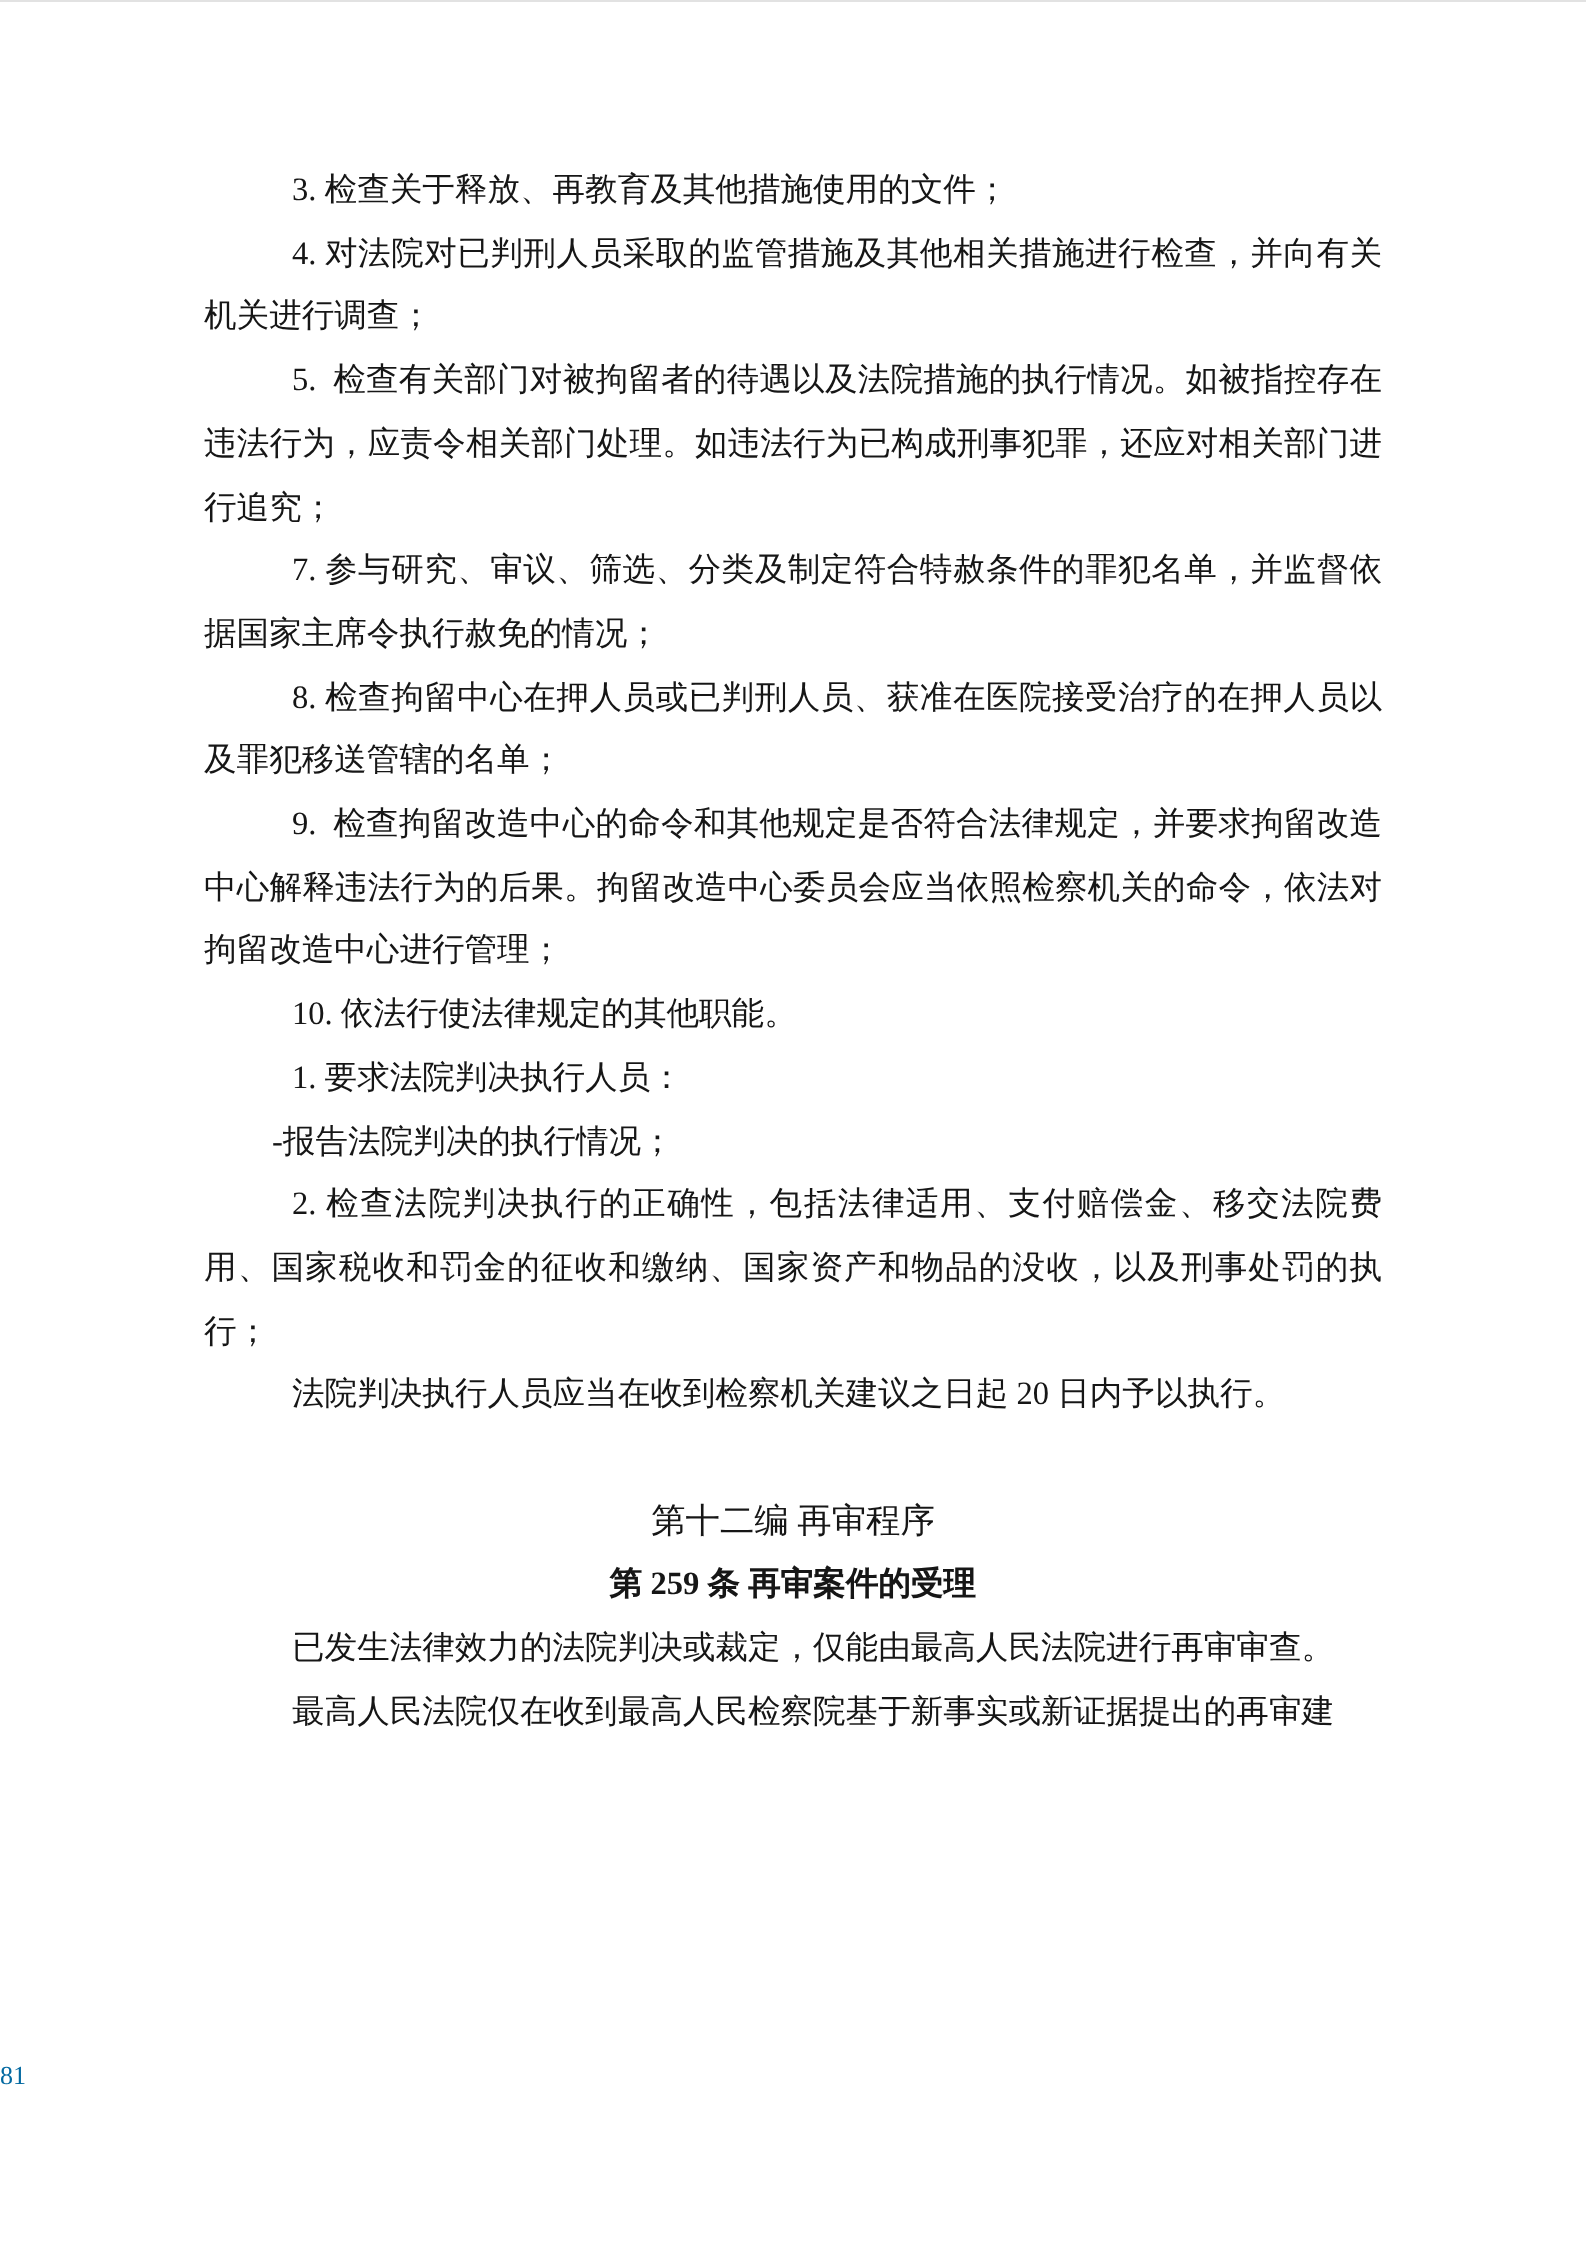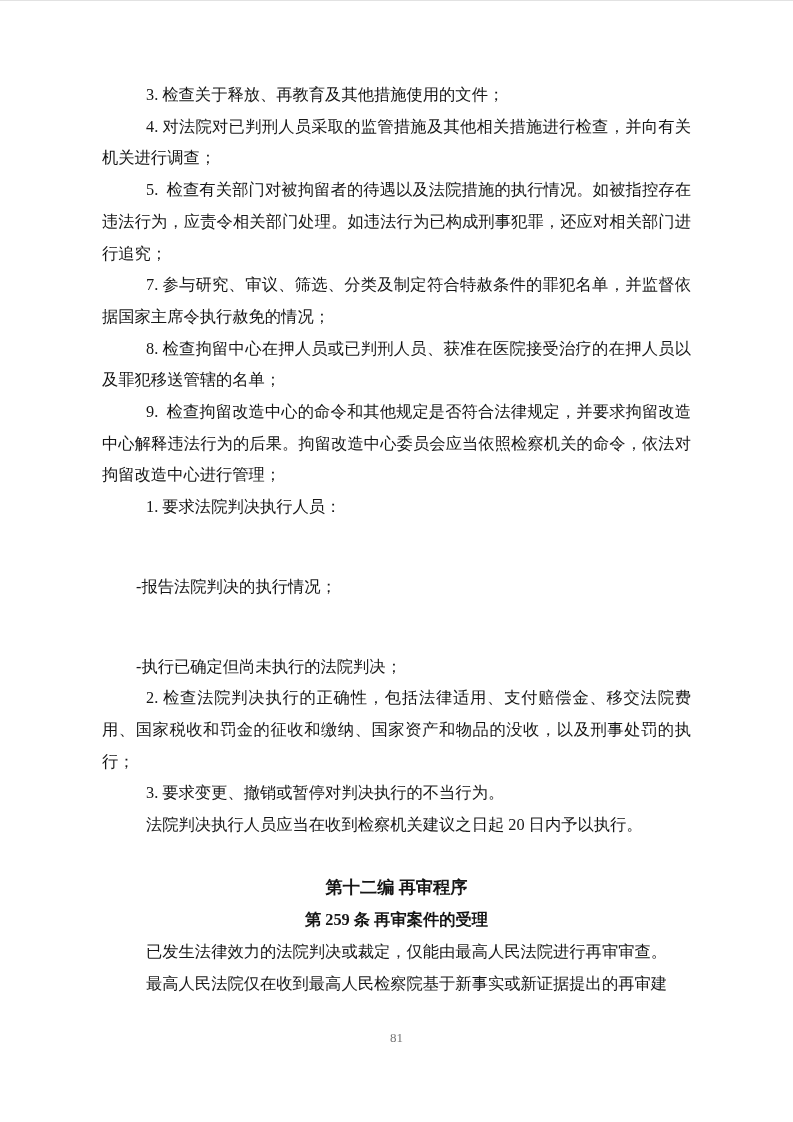--- a/index.html
+++ b/index.html
@@ -38,64 +38,61 @@
   }
   .doc-body p {
     margin: 0;
     padding: 0;
   }
   .para {
     text-indent: 44px;
   }
   .para.dash {
     text-indent: 34px;
-    margin-top: 48px;
   }
   .article-heading {
     text-align: center;
     font-weight: bold;
     text-indent: 0;
   }
   .part-heading {
     text-align: center;
-    font-weight: bold;
+    font-weight: normal;
     font-size: 17.2px;
     text-indent: 0;
   }
   .blank-line {
     height: 31.7px;
   }
   .page-number {
     position: absolute;
     top: 1030px;
     left: 0;
     width: 100%;
-    text-align: center;
     font-size: 13px;
     line-height: 16px;
-    color: #737373;
+    color: #0369a1;
   }
 </style>
 </head>
 <body>
 
 <div class="page">
   <div class="page-top-edge"></div>
   <div class="doc-body">
       <p class="para">3. 检查关于释放、再教育及其他措施使用的文件；</p>
       <p class="para">4. 对法院对已判刑人员采取的监管措施及其他相关措施进行检查，并向有关机关进行调查；</p>
       <p class="para">5.&nbsp; 检查有关部门对被拘留者的待遇以及法院措施的执行情况。如被指控存在违法行为，应责令相关部门处理。如违法行为已构成刑事犯罪，还应对相关部门进行追究；</p>
       <p class="para">7. 参与研究、审议、筛选、分类及制定符合特赦条件的罪犯名单，并监督依据国家主席令执行赦免的情况；</p>
       <p class="para">8. 检查拘留中心在押人员或已判刑人员、获准在医院接受治疗的在押人员以及罪犯移送管辖的名单；</p>
       <p class="para">9.&nbsp; 检查拘留改造中心的命令和其他规定是否符合法律规定，并要求拘留改造中心解释违法行为的后果。拘留改造中心委员会应当依照检察机关的命令，依法对拘留改造中心进行管理；</p>
+      <p class="para">10. 依法行使法律规定的其他职能。</p>
       <p class="para">1. 要求法院判决执行人员：</p>
       <p class="para dash">-报告法院判决的执行情况；</p>
-      <p class="para dash">-执行已确定但尚未执行的法院判决；</p>
       <p class="para">2. 检查法院判决执行的正确性，包括法律适用、支付赔偿金、移交法院费用、国家税收和罚金的征收和缴纳、国家资产和物品的没收，以及刑事处罚的执行；</p>
-      <p class="para">3. 要求变更、撤销或暂停对判决执行的不当行为。</p>
       <p class="para">法院判决执行人员应当在收到检察机关建议之日起 20 日内予以执行。</p>
       <p class="blank-line"></p>
       <p class="part-heading">第十二编 再审程序</p>
       <p class="article-heading">第 259 条 再审案件的受理</p>
       <p class="para">已发生法律效力的法院判决或裁定，仅能由最高人民法院进行再审审查。</p>
       <p class="para">最高人民法院仅在收到最高人民检察院基于新事实或新证据提出的再审建</p>
     </div>
   <div class="page-number">81</div>
 </div>
 

